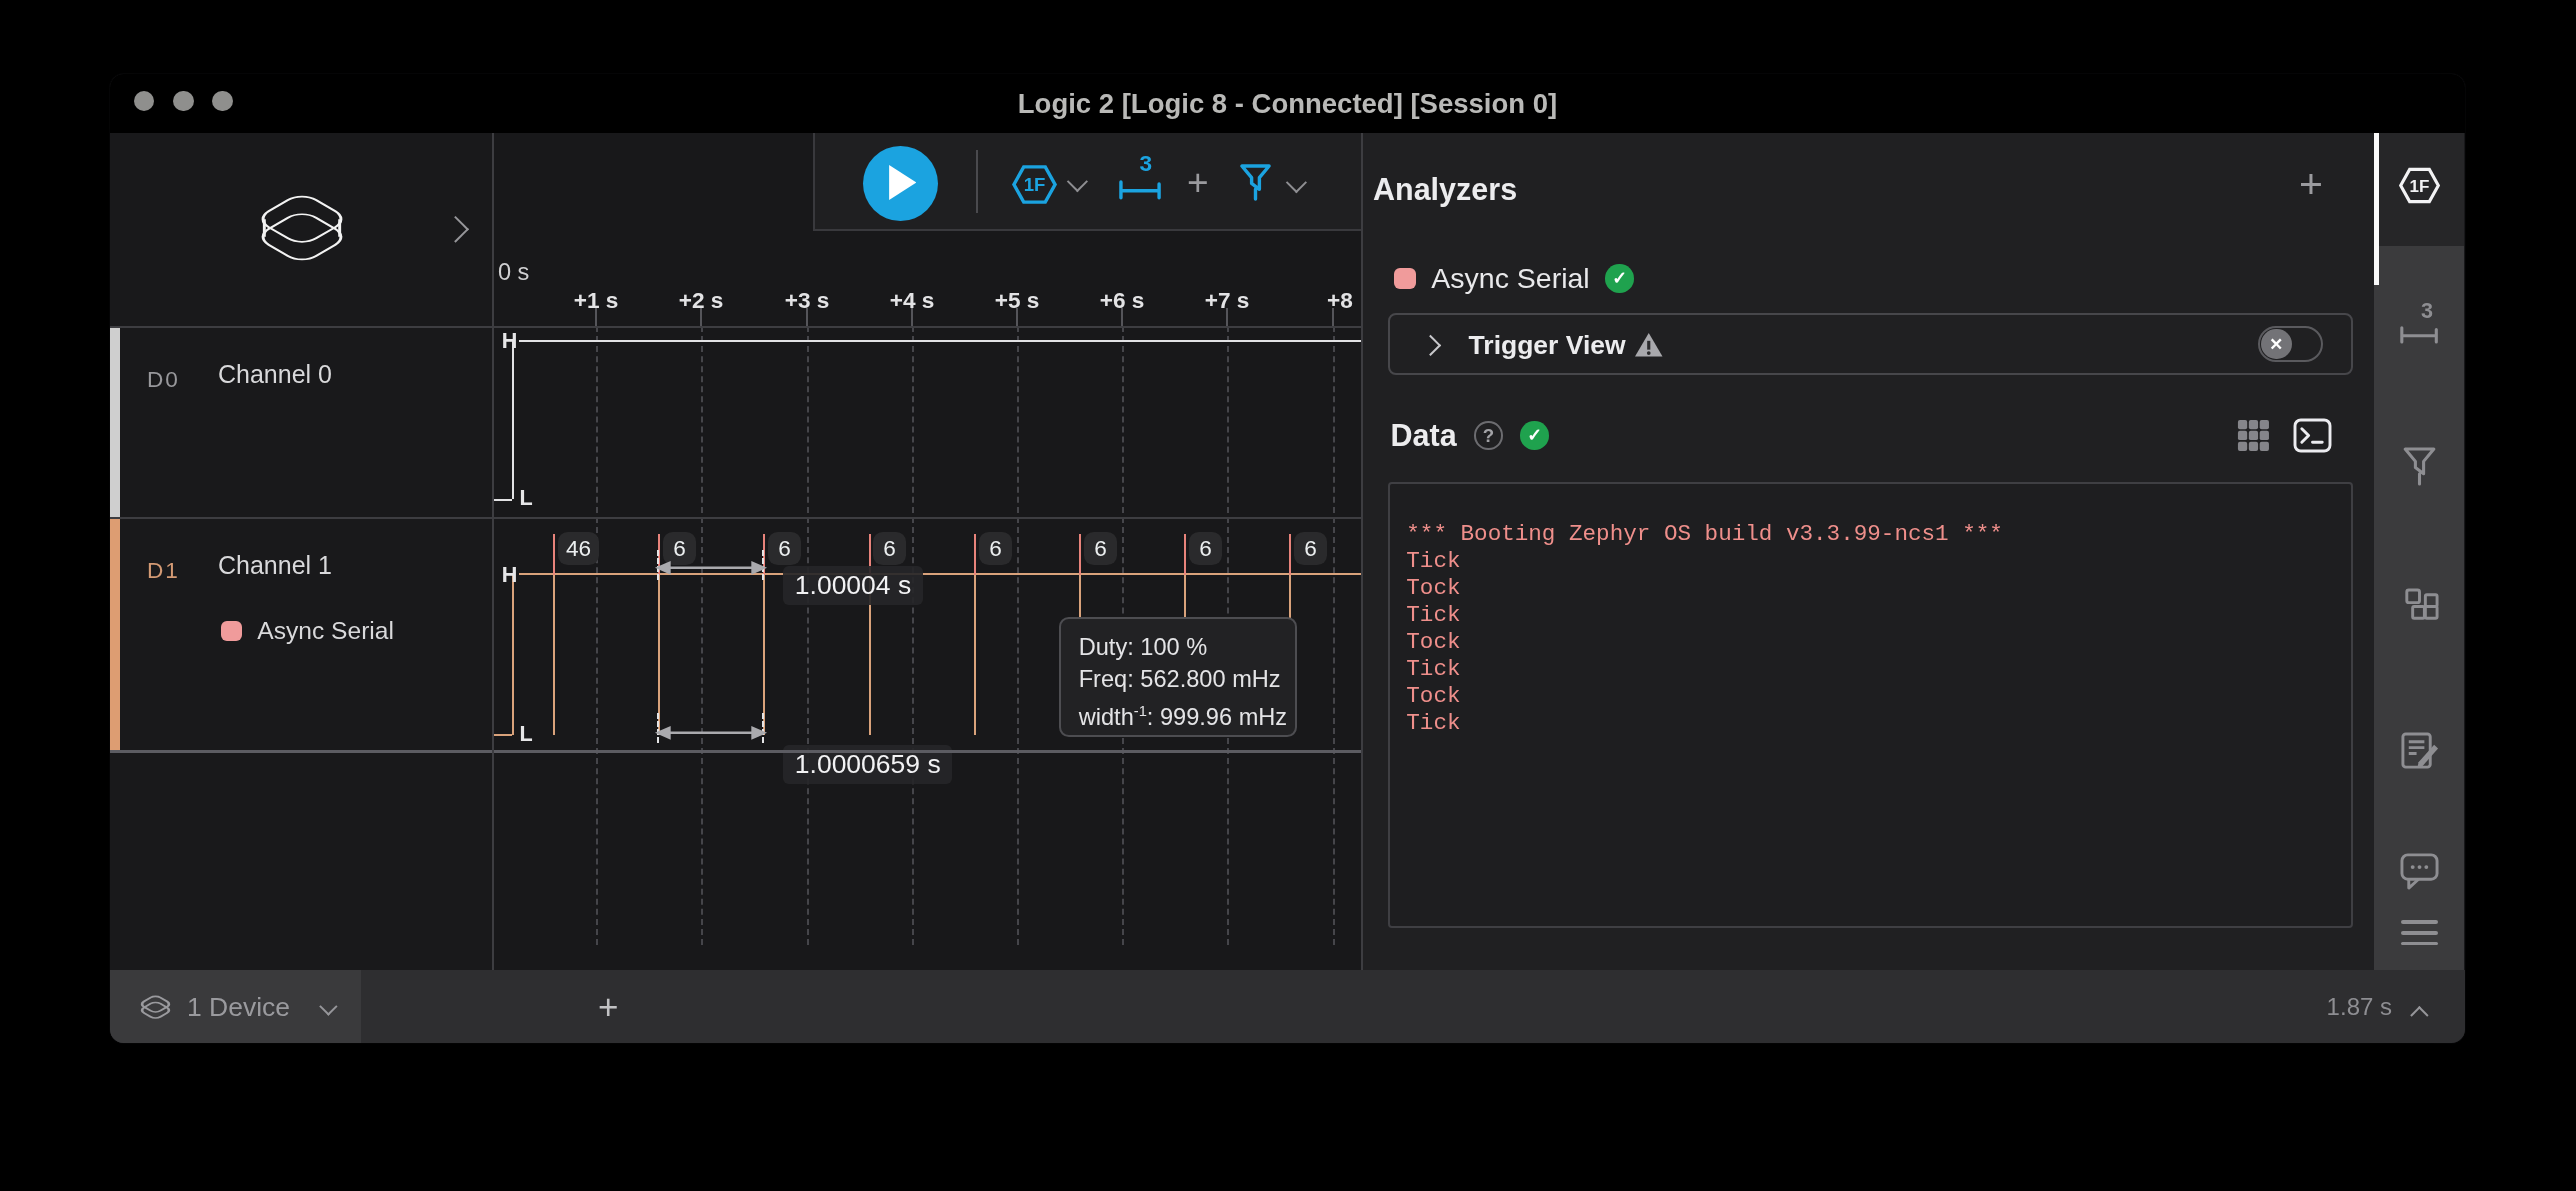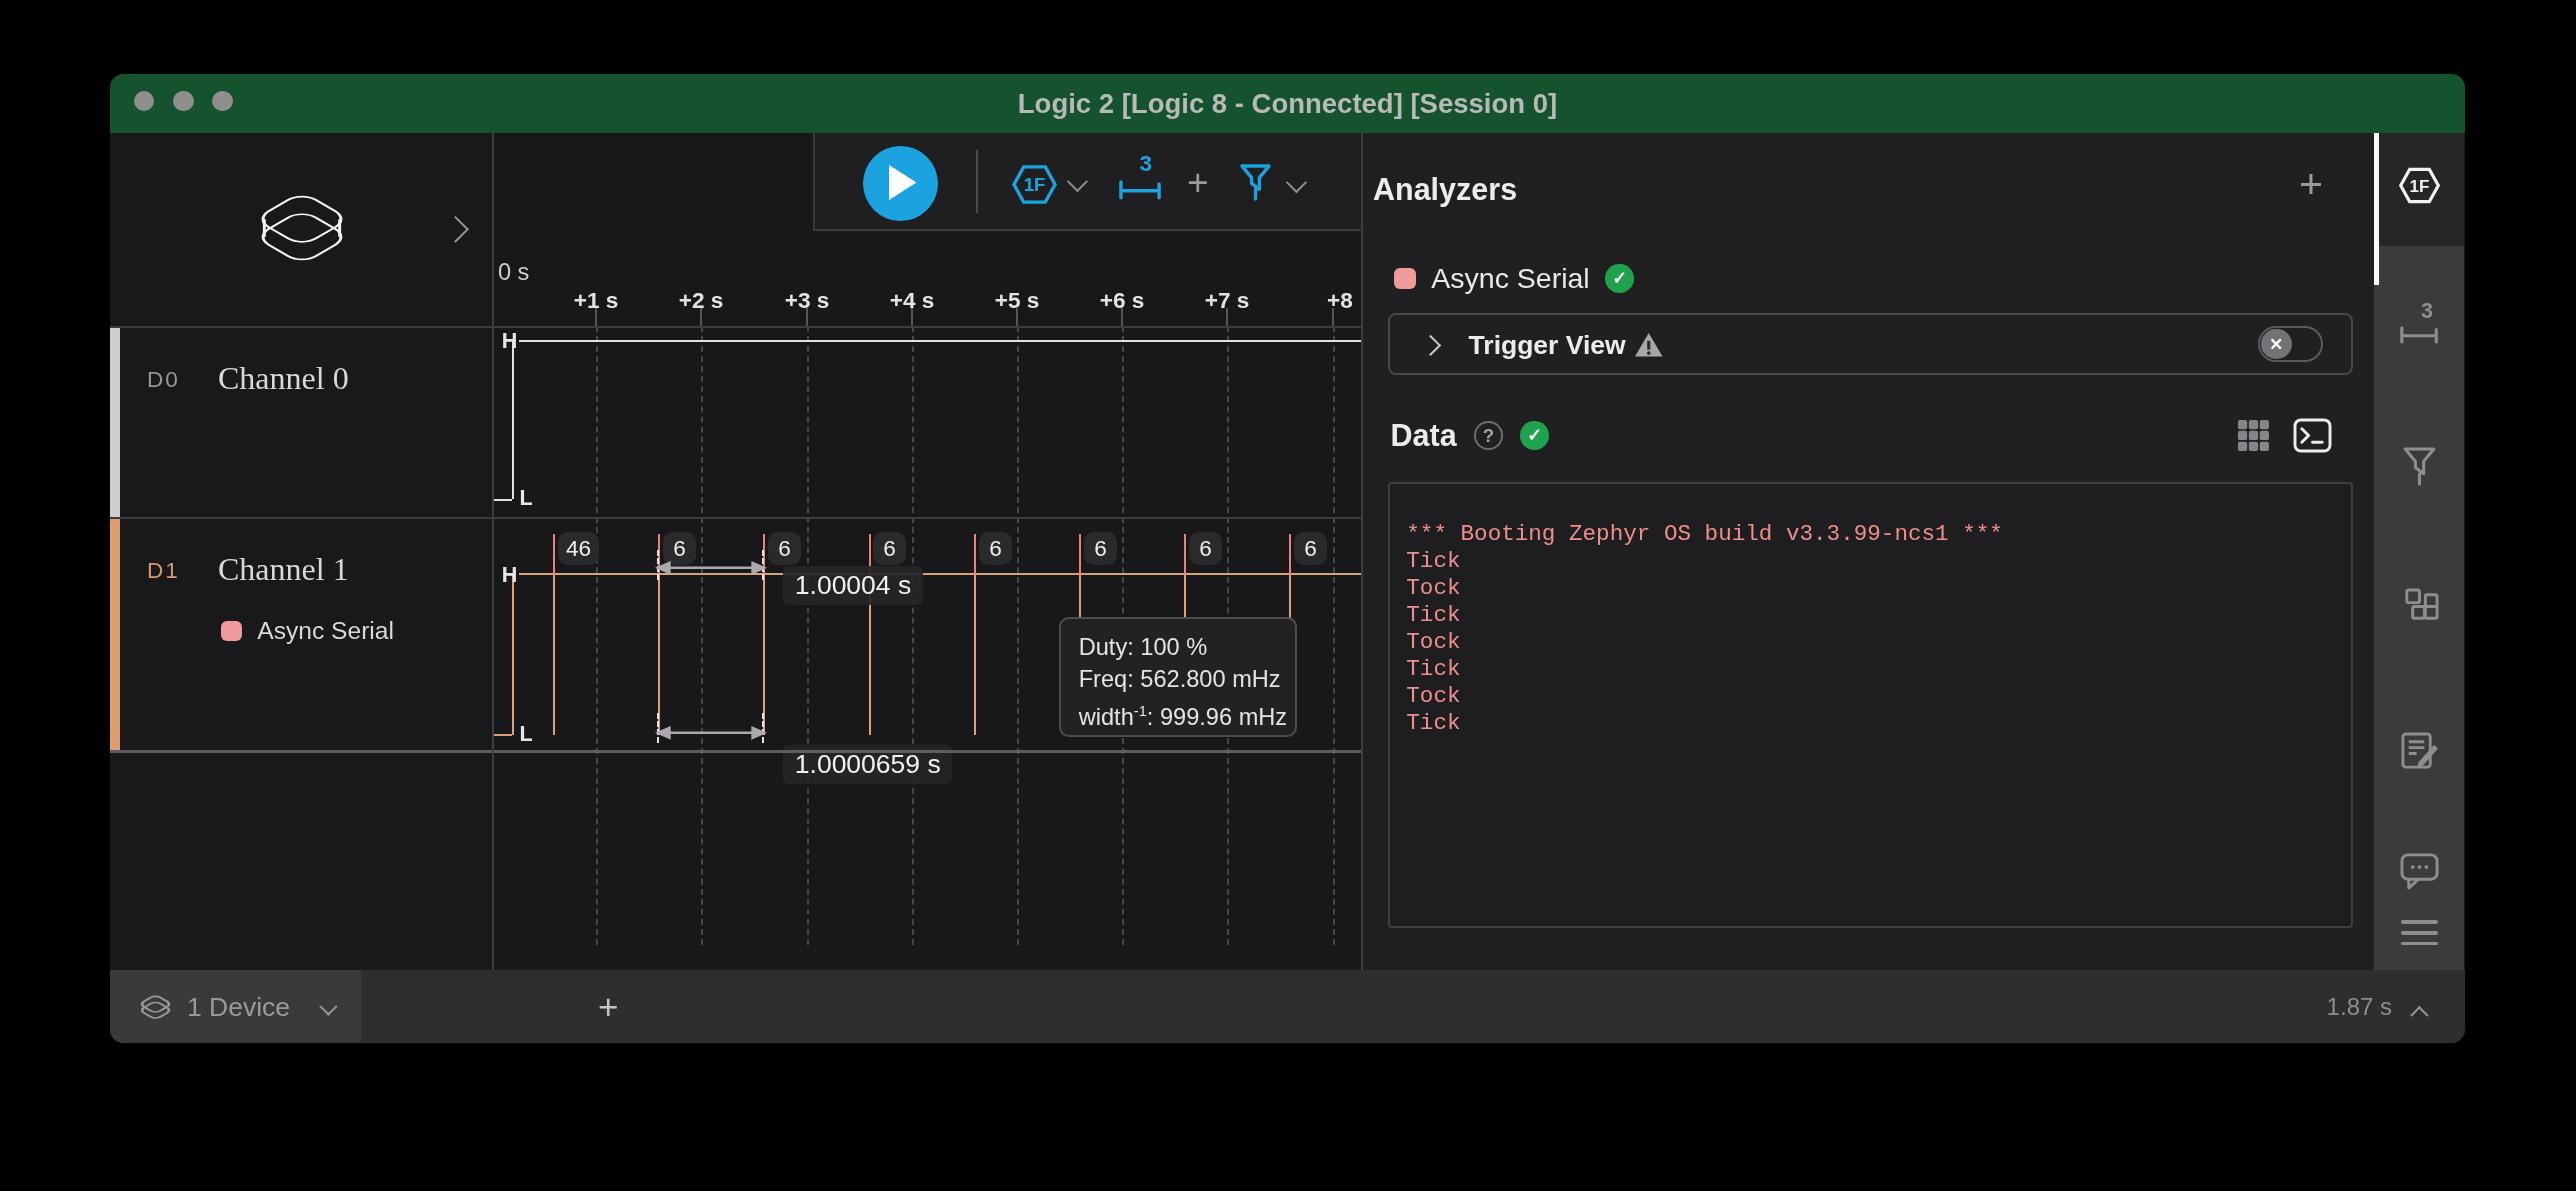--- a/index.html
+++ b/index.html
@@ -1,30 +1,30 @@
 <!DOCTYPE html>
 <html><head>
 <meta charset="utf-8">
 <style>
   html,body{margin:0;padding:0;background:#000;width:2576px;height:1192px;font-family:"Liberation Sans",sans-serif;-webkit-font-smoothing:antialiased;}
   .abs{position:absolute;}
   #window{position:absolute;left:110px;top:74px;width:2355px;height:969px;background:#1c1c1e;border-radius:13.8px;overflow:hidden;box-shadow:0 24.6px 79px rgba(0,0,0,.75),0 0 0 1px #070708;}
   
-  #titlebar{position:absolute;left:0;top:0;right:0;height:59px;background:#14532d;}
+  #titlebar{position:absolute;left:0;top:0;right:0;height:59px;background:#000000;}
   .tl{position:absolute;top:16.7px;width:20.6px;height:20.6px;border-radius:50%;background:#8f8f8d;}
   #titlebar .title{position:absolute;left:0;right:0;top:0;height:59px;line-height:59px;text-align:center;color:#b9b9b7;font-size:27.5px;font-weight:bold;}
   
   #content{position:absolute;left:0;top:59px;width:2355px;height:837px;background:#18181a;}
   .hborder{position:absolute;left:0;width:1253px;height:2px;background:#3d3d41;z-index:6;}
   .vborder{position:absolute;top:0;bottom:0;width:2px;background:#3d3d41;z-index:6;}
   
   #sidebar{position:absolute;left:0;top:0;width:382px;height:837px;background:#19191b;}
   .chan-strip{position:absolute;left:0;top:0;bottom:0;width:9.8px;}
   .chan-id{position:absolute;left:37px;top:39px;font-size:22.6px;letter-spacing:2px;color:#98989c;}
-  .chan-name{position:absolute;left:108px;top:32px;font-size:32px;color:#d9d9db;font-family:Liberation Serif, serif;}
+  .chan-name{position:absolute;left:108px;top:32px;font-size:25px;color:#d9d9db;}
   .analyzer-chip{position:absolute;left:111px;top:98px;display:flex;align-items:center;gap:15.7px;}
   .pink-dot{width:20.6px;height:20.6px;border-radius:5.9px;background:#f09b9b;}
   .analyzer-chip span{font-size:24.6px;color:#d9d9db;}
   
   .chev{display:inline-block;width:12.8px;height:12.8px;border-right:2.9px solid #96969a;border-bottom:2.9px solid #96969a;}
   .chev.down{transform:rotate(45deg);}
   .chev.right{transform:rotate(-45deg);}
   .chev.up{transform:rotate(225deg);}
   
   #wave{position:absolute;left:382px;top:0;width:870px;height:837px;background:#18181a;overflow:hidden;}

